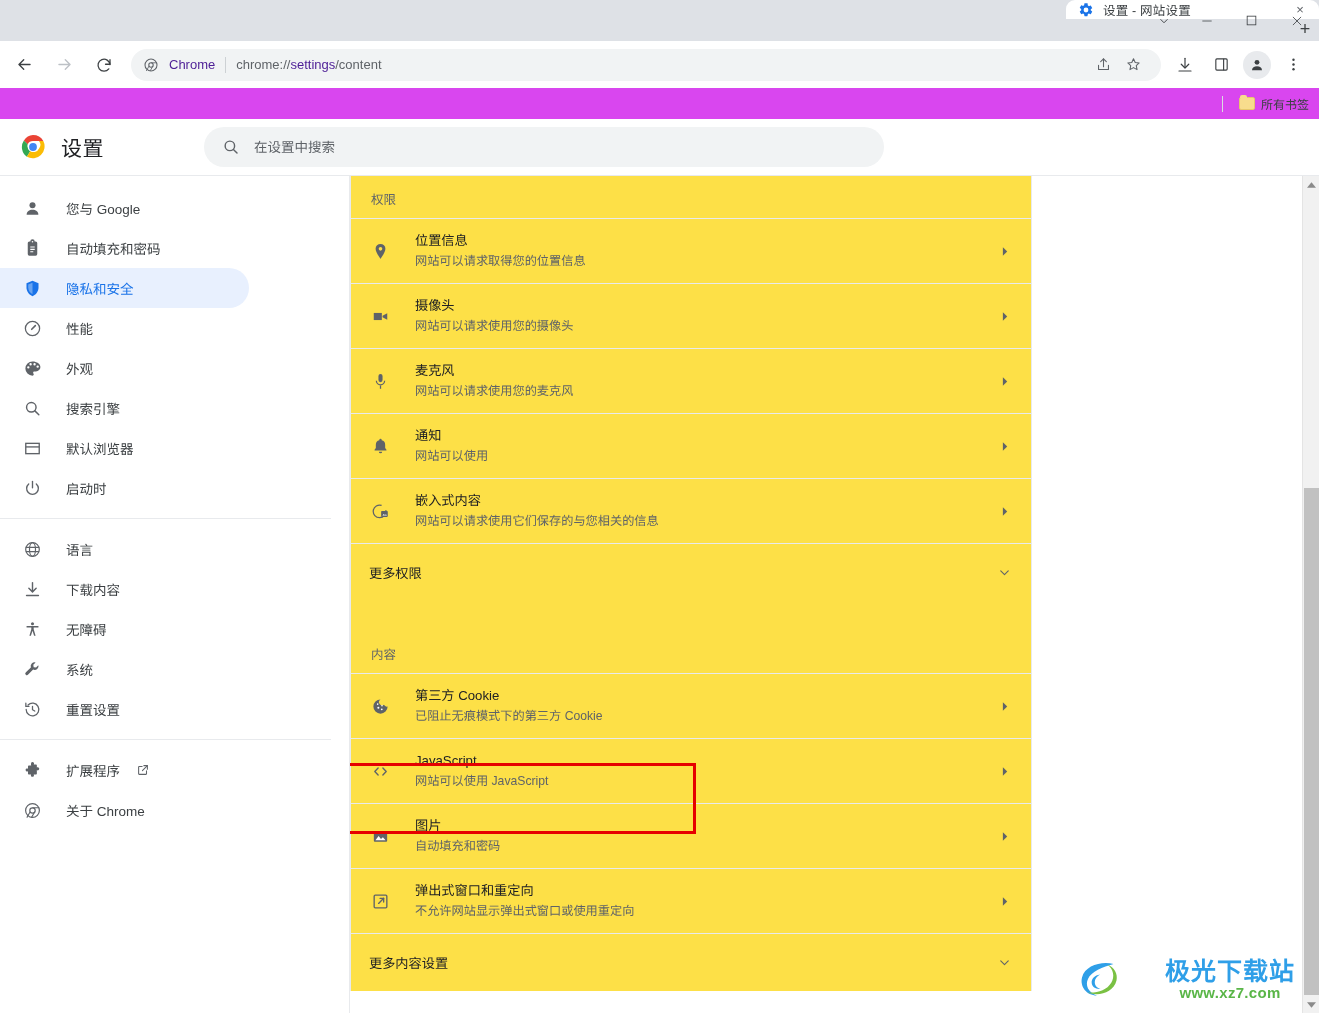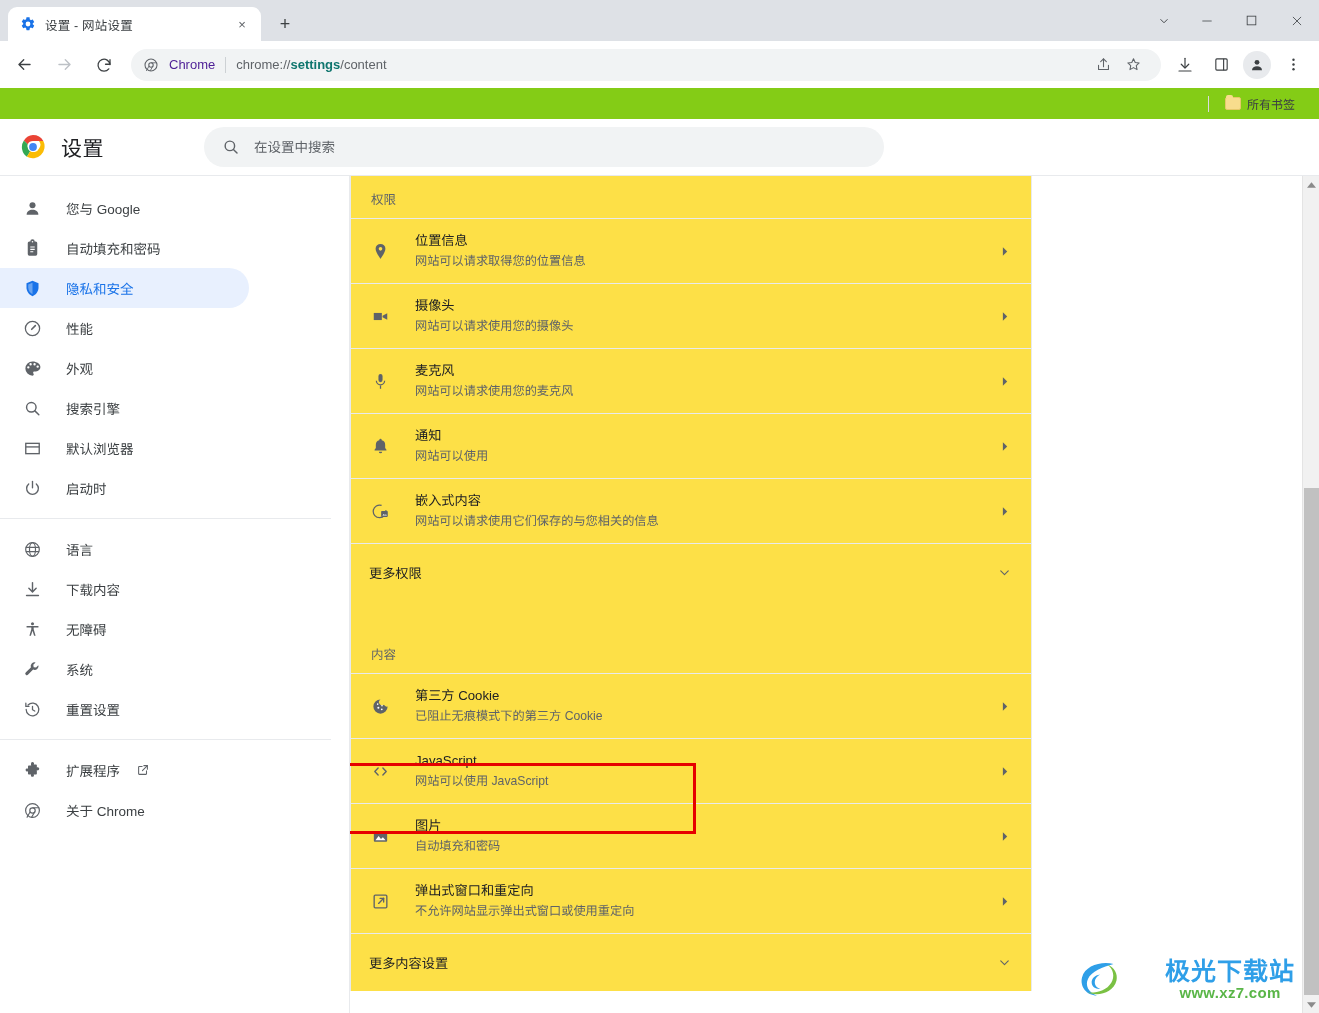--- a/index.html
+++ b/index.html
@@ -13,20 +13,21 @@
   body { position: relative; }
 
   
   .tabstrip {
     height: 41px;
     background: #dee1e6;
     display: flex;
     align-items: flex-end;
     padding-left: 8px;
     position: relative;
+    flex-direction: column;
   }
   .tab {
     display: flex; align-items: center;
     height: 34px;
     width: 253px;
     background: #ffffff;
     border-radius: 9px 9px 0 0;
     padding: 0 10px 0 12px;
     position: relative;
   }
@@ -95,21 +96,21 @@
     font-size: 13px; color: #4c1d95; white-space: nowrap;
   }
   .omni-sep {
     width: 1px; height: 16px; background: #cdd1d4;
     margin: 0 10px;
   }
   .omni-url {
     font-size: 13px; color: #5f6368;
     white-space: nowrap; overflow: hidden;
   }
-  .omni-url b { color: #0f766e; font-weight: 700; }
+  .omni-url b { color: #4c1d95; font-weight: 400; }
   .omni-actions {
     margin-left: auto; display: flex; align-items: center; gap: 2px;
   }
   .omni-act {
     width: 28px; height: 28px;
     display: flex; align-items: center; justify-content: center;
     color: #5f6368; border-radius: 50%;
   }
   .tb-right { display: flex; align-items: center; }
   .tb-btn {
@@ -120,24 +121,24 @@
   .tb-avatar {
     width: 28px; height: 28px; border-radius: 50%;
     background: #e8eaed;
     display: flex; align-items: center; justify-content: center;
     color: #3c4043; margin: 0 4px;
   }
 
   
   .bookmarkbar {
     height: 31px;
-    background: #84cc16;
+    background: #d946ef;
     display: flex; align-items: center;
     justify-content: flex-end;
-    padding-right: 18px;
+    padding-right: 4px;
     position: relative;
   }
   .bm-sep {
     width: 1px; height: 16px; background: #dadce0; margin-right: 10px;
   }
   .bm-item {
     display: flex; align-items: center; gap: 6px;
     padding: 3px 6px; border-radius: 4px;
   }
   .bm-folder {

